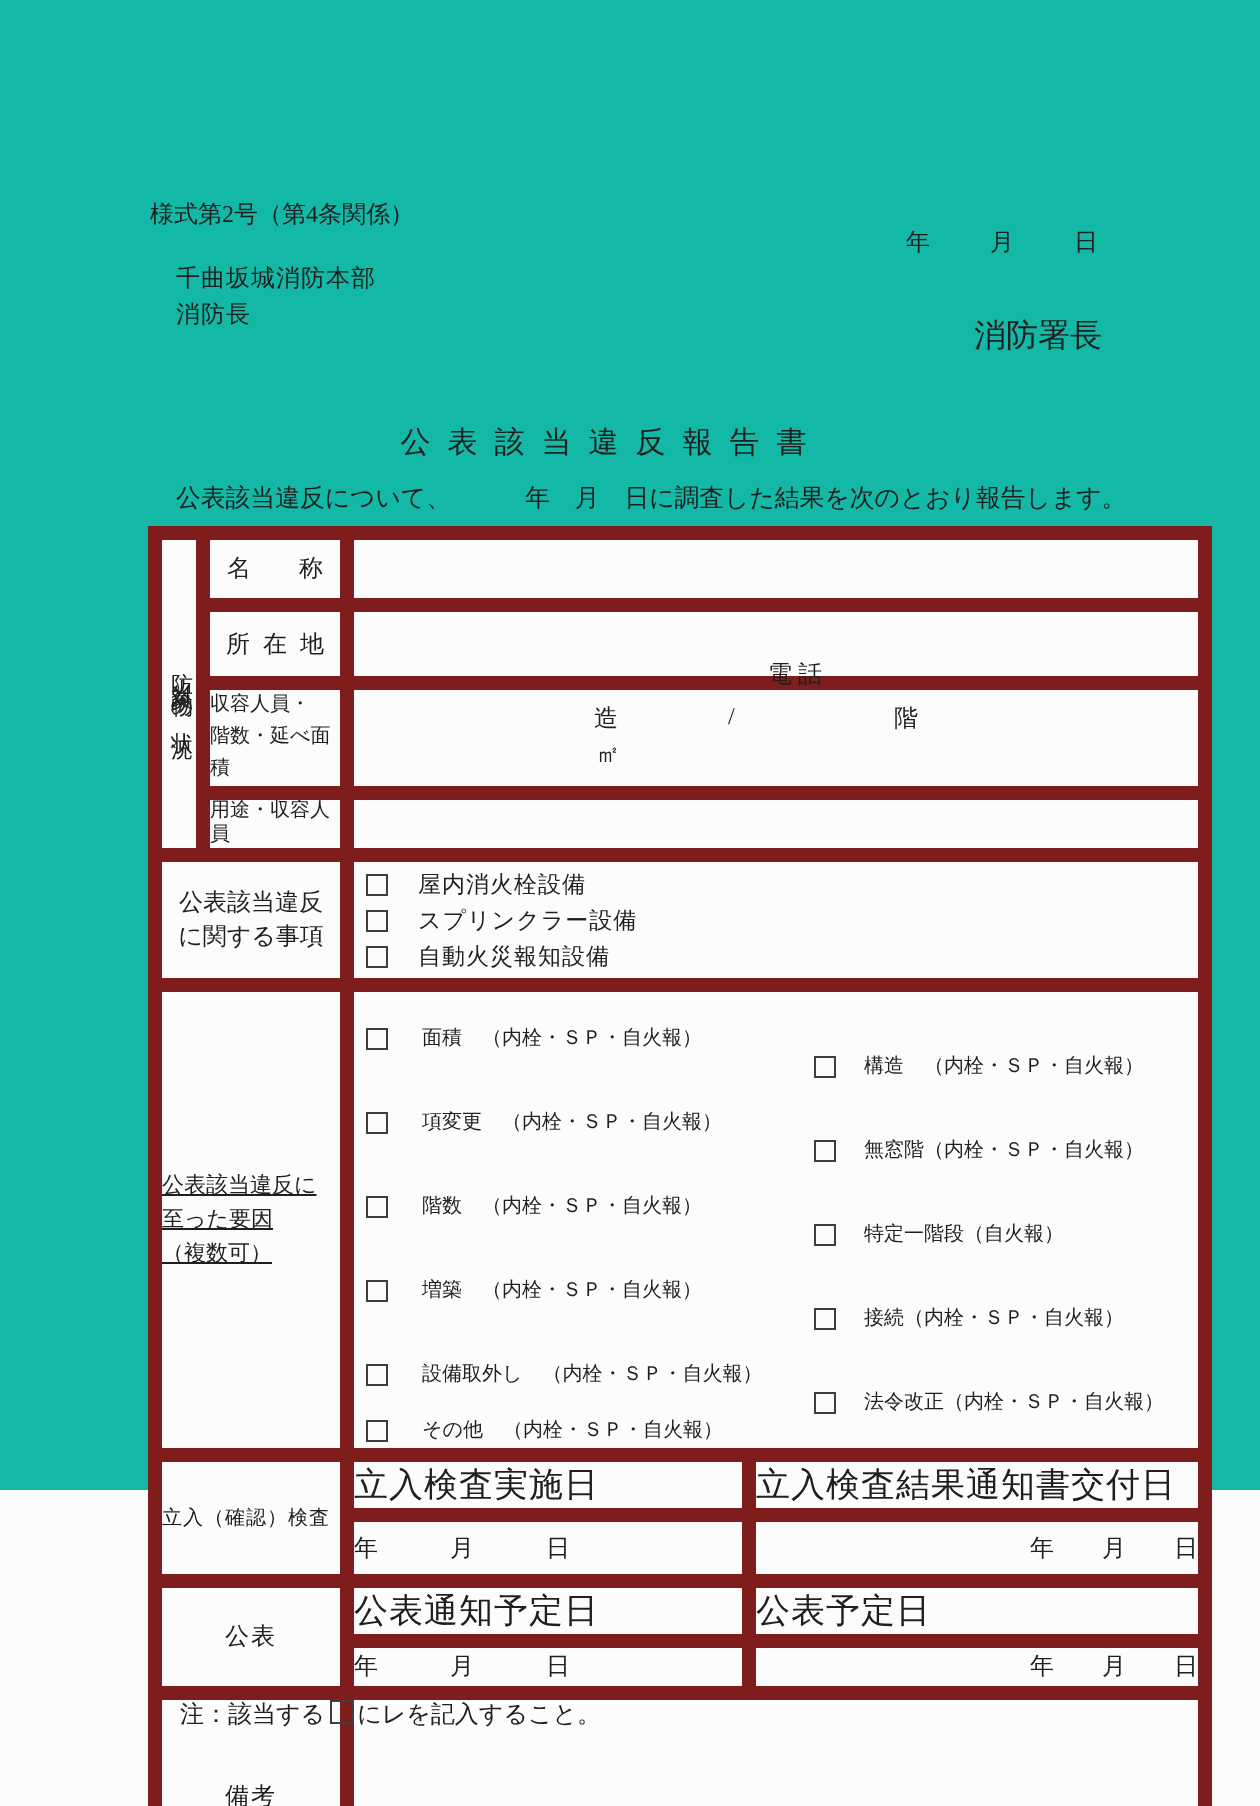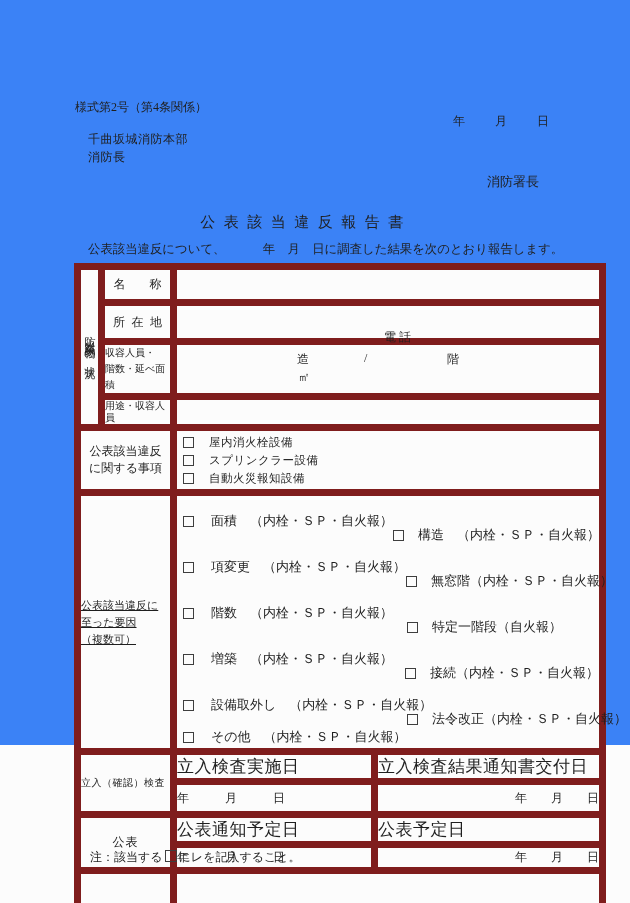--- a/index.html
+++ b/index.html
@@ -1,27 +1,27 @@
 <!DOCTYPE html>
 <html><head>
 <meta charset="utf-8">
 <style>
   html,body{margin:0;padding:0;}
   body{
     width:630px;height:903px;overflow:hidden;
     background:#fcfcfc;color:#1f1f1f;
     font-family:"Liberation Serif","DejaVu Serif",serif;
   }
-  .page{position:relative;width:630px;height:745px;background:#3b82f6;}
+  .page{position:relative;width:630px;height:745px;background:#14b8a6;}
   .abs{position:absolute;line-height:1.15;white-space:pre;}
   .form-no{left:75px;top:101px;font-size:12px;}
   .top-date{left:453px;top:115px;font-size:12px;letter-spacing:2px;}
   .org{left:88px;top:133px;font-size:12px;letter-spacing:0.5px;}
   .chief{left:88px;top:151px;font-size:12px;letter-spacing:0.5px;}
-  .sender{left:487px;top:175px;font-size:13px;}
+  .sender{left:487px;top:160px;font-size:16px;}
   .title{left:0;top:214px;width:612px;text-align:center;font-size:15px;letter-spacing:8.5px;}
   .intro{left:88px;top:242px;font-size:12.4px;}
 
   table.form{
     position:absolute;left:74px;top:263px;
     border-collapse:collapse;table-layout:fixed;width:525px;
     font-size:12px;
   }
   table.form td{border:7px solid #7f1d1d;padding:0;vertical-align:middle;background:#fcfcfc;}
   .vhead{text-align:center;}
@@ -45,21 +45,21 @@
   .cb{display:inline-block;width:9px;height:9px;border:1px solid #3e3e3e;background:#fcfcfc;flex:none;}
   .cbrow .cb{margin-right:15px;}
   .cbl{font-size:11.5px;letter-spacing:0.5px;white-space:pre;}
 
   .frow{display:flex;align-items:center;}
   .fcell{display:flex;align-items:center;box-sizing:border-box;}
   .fleft{width:230px;padding-left:6px;}
   .fright{padding-left:0;margin-top:28px;}
   .fcell .cb{margin-right:17px;}
   .fcell .cb.rgap{margin-right:14px;}
-  .ftxt{font-size:13px;white-space:pre;}
+  .ftxt{font-size:10px;white-space:pre;}
 
   .dhead{text-align:left;font-size:17px;letter-spacing:0.5px;}
   .dval{font-size:12px;white-space:pre;}
   .dval-l{text-align:left;padding-left:76px;}
   .dval-r{text-align:right;padding-right:28px;}
   .lbl-pub{letter-spacing:1px;}
   .lbl-remarks{letter-spacing:1px;}
 
   .note{left:78px;top:836px;font-size:12px;}
   .cb-inline{display:inline-block;width:10px;height:10px;border:1px solid #3e3e3e;

